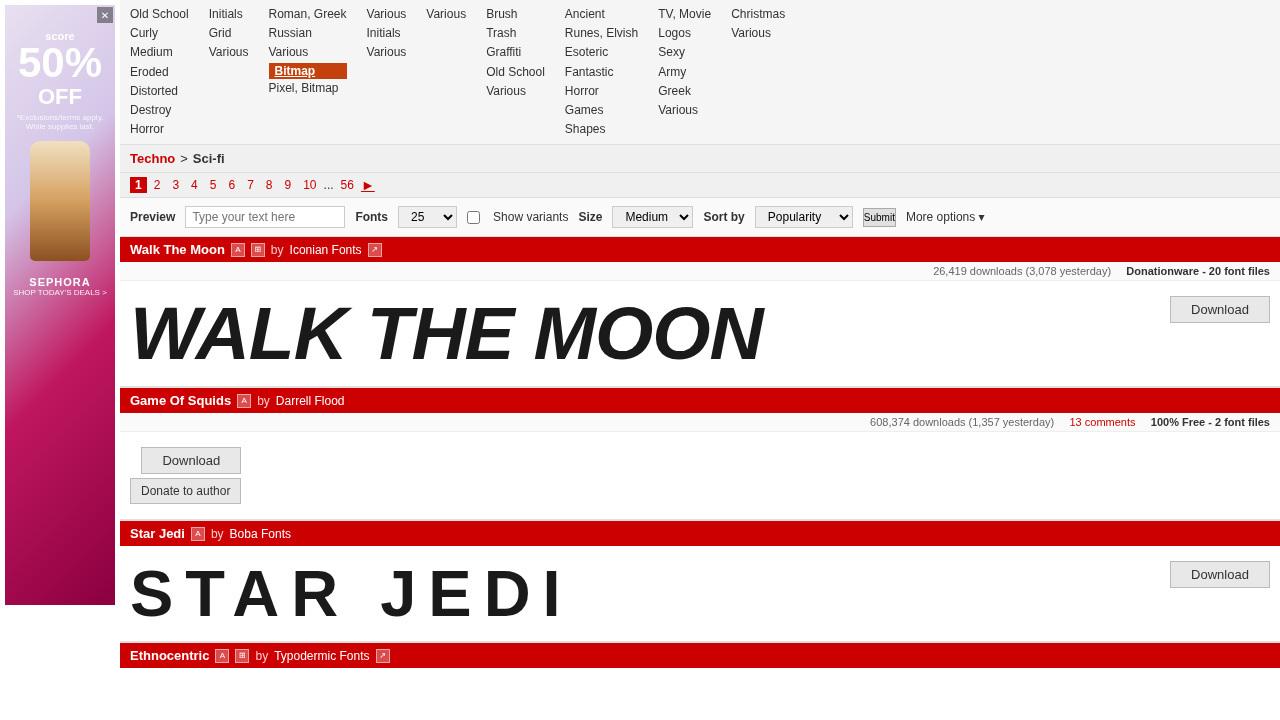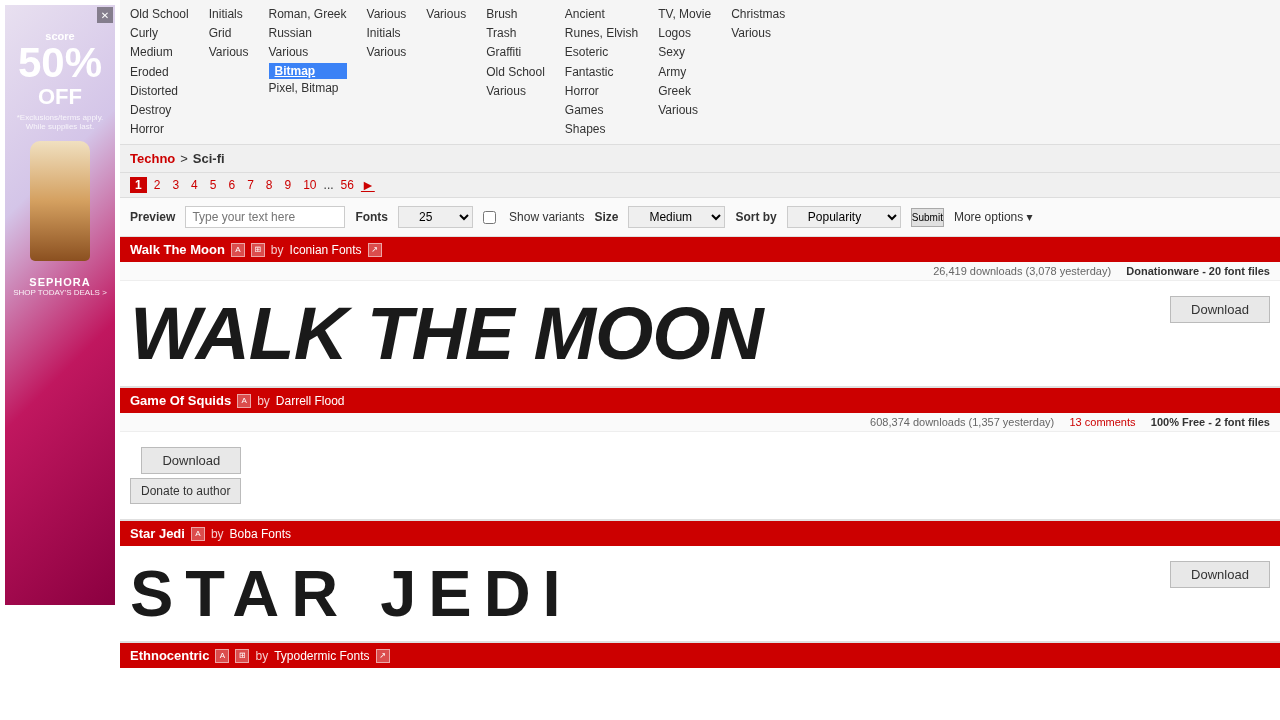--- a/index.html
+++ b/index.html
@@ -92,21 +92,21 @@
     .top-nav {
       background: #f5f5f5;
       border-bottom: 1px solid #ddd;
       padding: 5px 10px;
       display: flex;
       gap: 20px;
     }
     .nav-col { display: flex; flex-direction: column; }
     .nav-col a { color: #333; text-decoration: none; font-size: 12px; line-height: 1.6; }
     .nav-col .active-tag {
-      background: #3b82f6;
+      background: #c2410c;
       color: #fff;
       padding: 1px 6px;
       font-weight: bold;
       display: inline-block;
       text-decoration: underline;
     }
 
     
     .breadcrumb-bar {
       background: #f0f0f0;
@@ -157,21 +157,21 @@
     .filter-label { font-size: 12px; font-weight: bold; color: #333; }
     .filter-bar input[type="text"] {
       border: 1px solid #ccc;
       padding: 3px 6px;
       font-size: 12px;
       width: 160px;
       color: #999;
     }
     .filter-bar select {
       border: 1px solid #ccc;
-      padding: 2px 16px;
+      padding: 2px 8px;
       font-size: 12px;
     }
     .filter-bar input[type="checkbox"] { margin-right: 3px; }
     .filter-bar label { font-size: 12px; }
     .submit-btn {
       background: #e0e0e0;
       border: 1px solid #aaa;
       padding: 3px 0;
       font-size: 10px;
       cursor: pointer;

